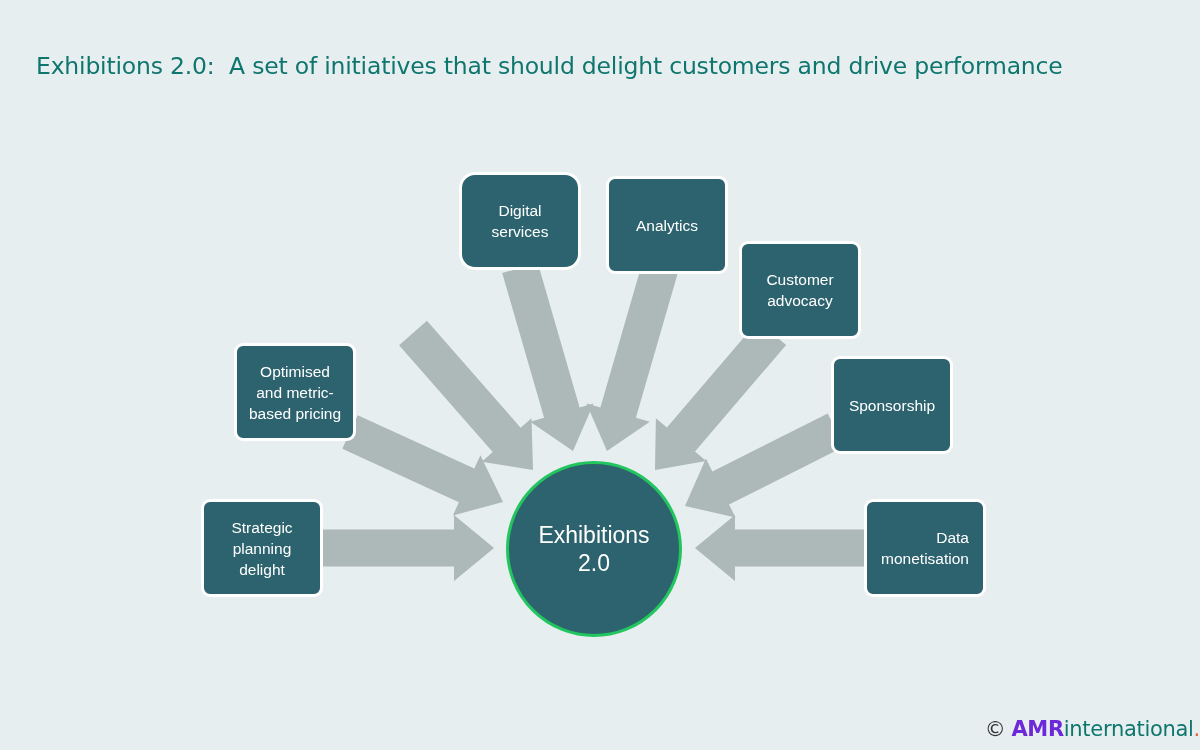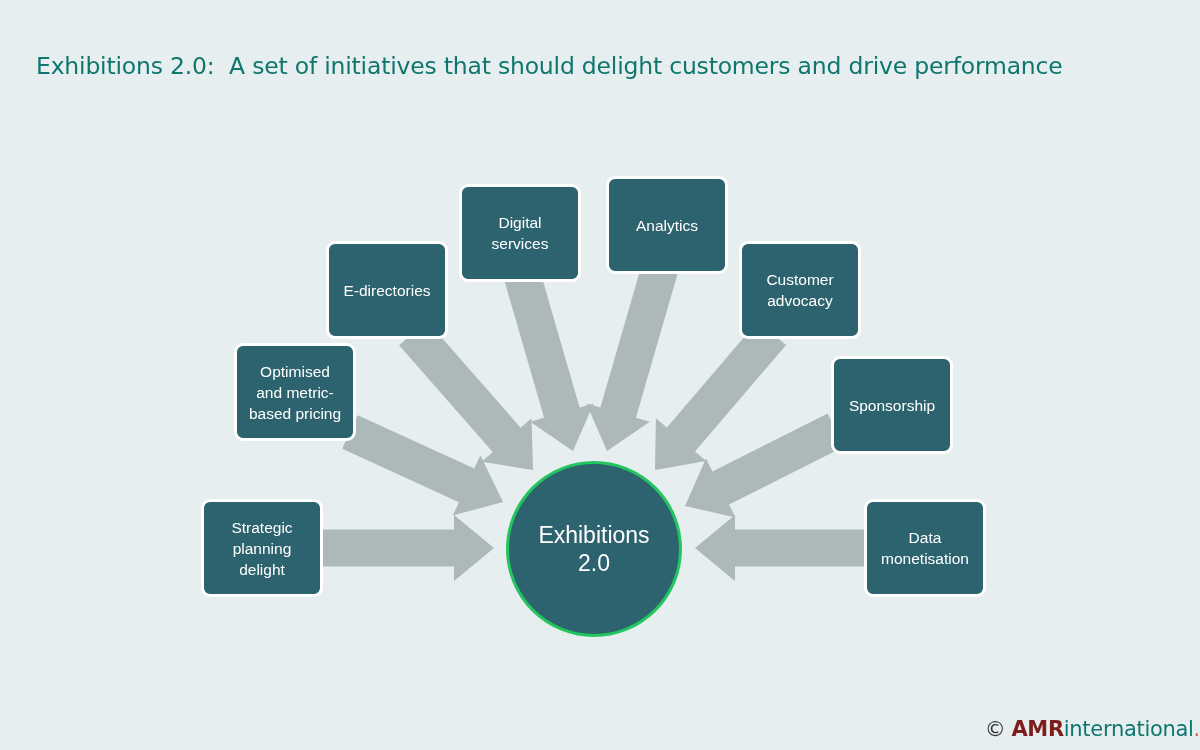--- a/index.html
+++ b/index.html
@@ -78,21 +78,21 @@
       position: absolute;
       right: 0px;
       top: 693px;
       font-family: "DejaVu Sans", sans-serif;
       font-size: 21px;
       color: #2b2b2b;
       white-space: pre;
       letter-spacing: -0.3px;
     }
     .footer .brand-bold {
-      color: #7f1d1d;
+      color: #6d28d9;
       font-weight: bold;
     }
     .footer .brand-light {
       color: #0f766e;
     }
     .footer .dot {
       color: #e0643a;
     }
     .footer .copy {
       color: #333333;
@@ -116,28 +116,27 @@
       <polygon points="827.7,413.5 712.4,471.5 705.9,458.5 685.0,506.0 735.6,517.5 729.0,504.5 844.3,446.5" fill="#adb8b8"></polygon>
       <polygon points="870.0,529.5 735.0,529.5 735.0,515.0 695.0,548.0 735.0,581.0 735.0,566.5 870.0,566.5" fill="#adb8b8"></polygon>
     </svg>
 
   <div class="node" style="left:201px; top:499px;">Strategic
 planning
 delight</div>
   <div class="node" style="left:234px; top:343px;">Optimised
 and metric-
 based pricing</div>
-  <div class="node" style="left:326px; top:241px;">E-directories</div>
-  <div class="node" style="left:459px; top:184px;">Digital
+  <div class="node" style="left:459px; top:172px;border-radius:16px;">Digital
 services</div>
   <div class="node" style="left:606px; top:176px;">Analytics</div>
   <div class="node" style="left:739px; top:241px;">Customer
 advocacy</div>
   <div class="node" style="left:831px; top:356px;">Sponsorship</div>
-  <div class="node" style="left:864px; top:499px;">Data
+  <div class="node" style="left:864px; top:499px;text-align:right;">Data
 monetisation</div>
 
   <div class="hub">Exhibitions
 2.0</div>
 
   <div class="footer">
     <span class="copy">©</span><span class="brand-bold">AMR</span><span class="brand-light">international</span><span class="dot">.</span>
   </div>
 </div>
 

